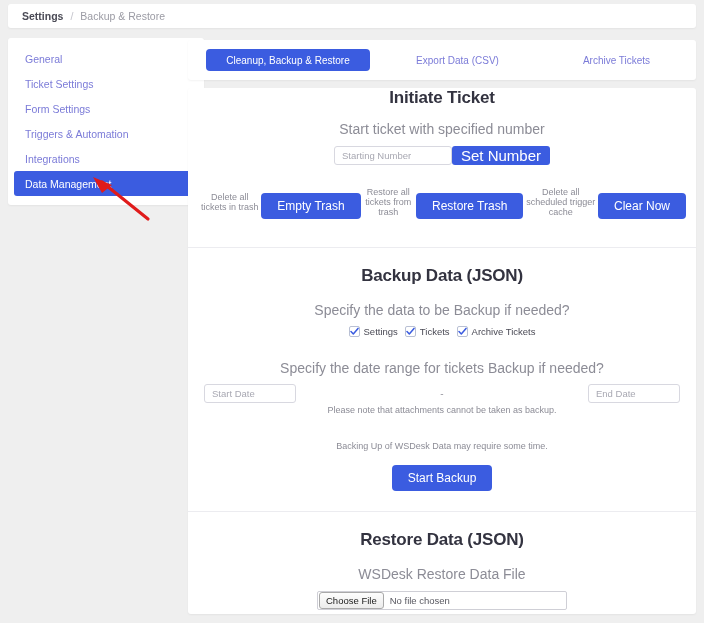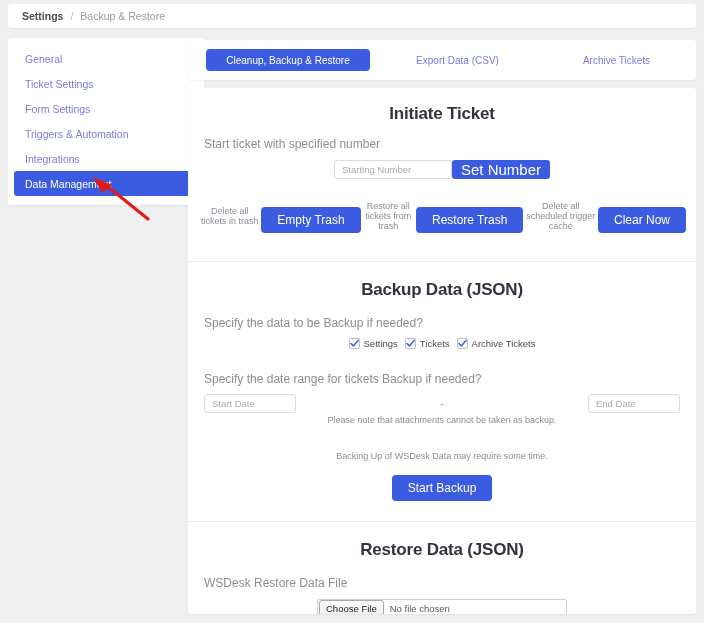--- a/index.html
+++ b/index.html
@@ -111,26 +111,27 @@
   .divider { height: 1px; background: #ececf0; margin: 0; }
 
   .sect-title {
     text-align: center;
     font-size: 17px;
     font-weight: 700;
     color: #333340;
     letter-spacing: -0.2px;
   }
   .sect-desc {
-    font-size: 12px;
+    text-align: center;
+    font-size: 14px;
     color: #8c8c96;
   }
 
   
-  .initiate-wrap { padding-top: 16px; }
+  .initiate-wrap { }
   .initiate-wrap .sect-title { margin-bottom: 13px; }
   .initiate-wrap .sect-desc { margin-bottom: 9px; }
   .inline-row {
     display: flex;
     justify-content: center;
     align-items: center;
   }
   .txt-input {
     width: 118px;
     height: 19px;

